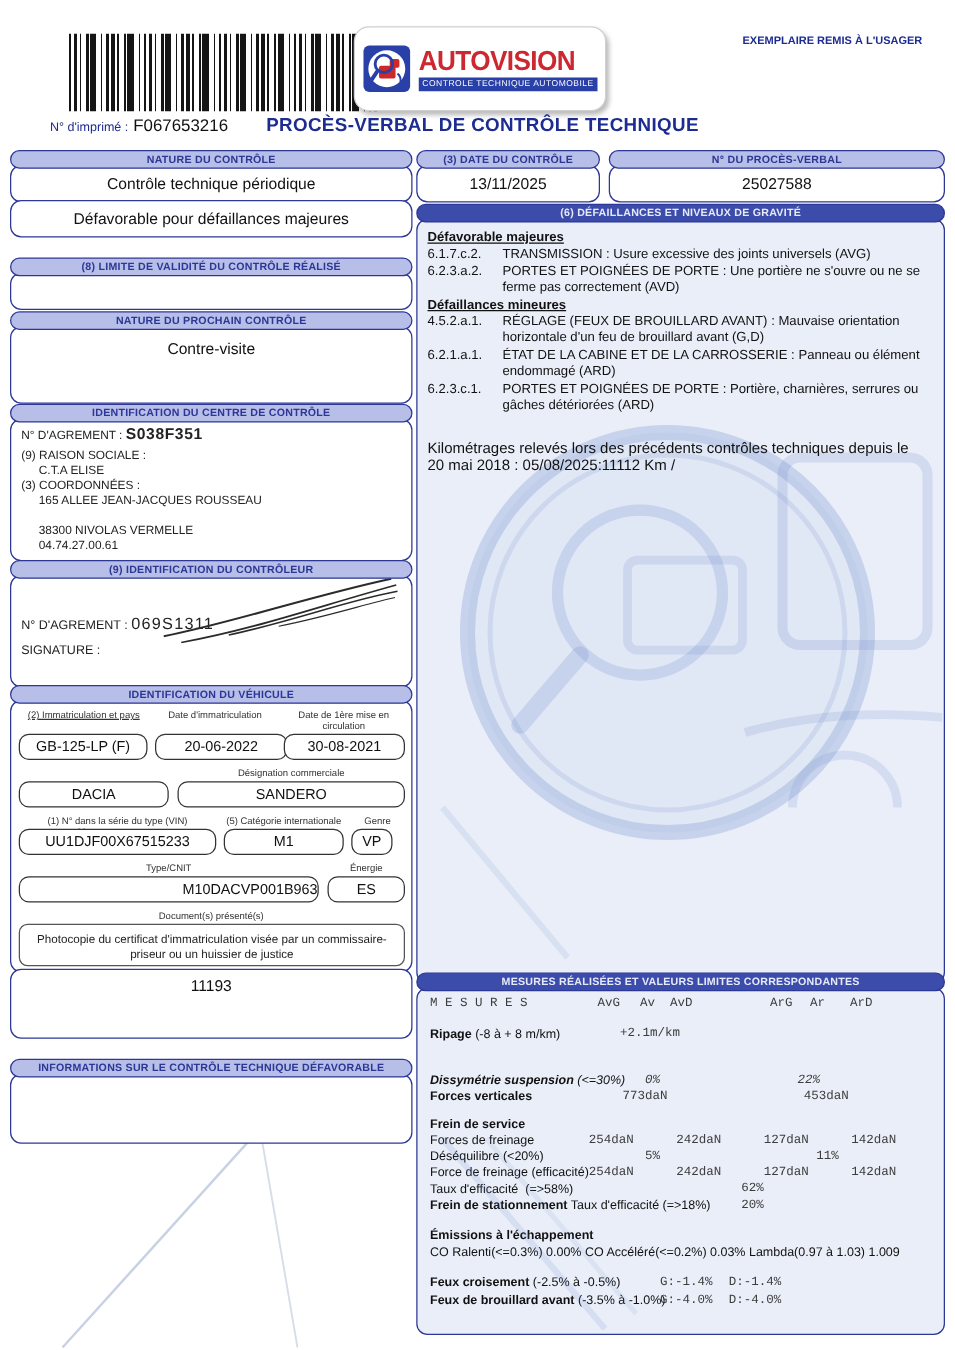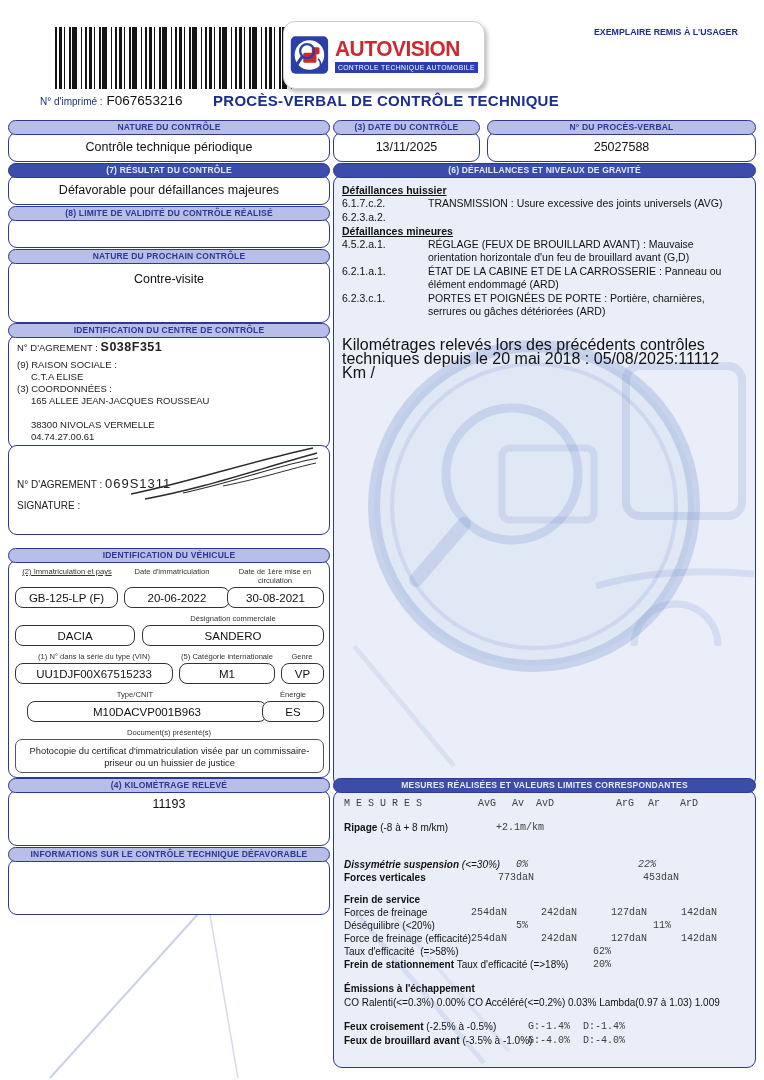--- a/index.html
+++ b/index.html
@@ -42,22 +42,22 @@
   .flabel{position:absolute;font-size:7.6px;color:#333;text-align:center;line-height:8.5px;}
   .fbox{position:absolute;border:1.5px solid #333;border-radius:8px;background:#fff;
     font-size:11.5px;color:#111;text-align:center;line-height:20px;height:21px;box-sizing:border-box;}
   .docbox{position:absolute;border:1px solid #555;border-radius:7px;background:#fff;font-size:9.3px;
     color:#222;text-align:center;padding:5px 4px;box-sizing:border-box;line-height:12px;}
   
   .dwrap{position:relative;z-index:2;padding:7px 10px 0 8px;}
   .dtitle{font-weight:bold;text-decoration:underline;font-size:10.5px;color:#111;margin:1px 0 1px;}
   .drow{display:flex;gap:5px;font-size:10.5px;line-height:13px;color:#111;margin-bottom:1px;}
   .dcode{width:55px;flex:none;}
-  .dtext{flex:1;margin-left:26px;}
-  .kmhist{margin-top:20px;font-size:16px;line-height:14px;color:#111;padding-right:8px;}
+  .dtext{flex:1;}
+  .kmhist{margin-top:20px;font-size:12px;line-height:14px;color:#111;padding-right:8px;}
   .wm{position:absolute;left:0;top:0;z-index:1;pointer-events:none;}
   
   .mrow{position:absolute;left:0;right:0;height:13px;}
   .mlab{position:absolute;left:10px;white-space:nowrap;font-size:10px;color:#111;}
   .mlab b{font-weight:bold;}
   .mv{position:absolute;font-family:"Liberation Mono",monospace;font-size:10px;color:#3d3d3d;white-space:nowrap;}
   .mch{position:absolute;font-family:"Liberation Mono",monospace;font-size:10px;color:#3d3d3d;}
   .fold{position:absolute;z-index:0;}
 </style>
 </head>
@@ -97,21 +97,20 @@
   </svg>
 
   <div class="sec" style="left:8px;top:120px;width:322px;">
     <div class="sec-head">NATURE DU CONTRÔLE</div>
     <div class="sec-body" style="height:30px;">
       <div class="center-val" style="padding-top:7px;">Contrôle technique périodique</div>
     </div>
   </div>
 
   <div class="sec" style="left:8px;top:163px;width:322px;">
-    <div class="sec-head dark">(7) RÉSULTAT DU CONTRÔLE</div>
     <div class="sec-body" style="height:30px;">
       <div class="center-val" style="padding-top:7px;">Défavorable pour défaillances majeures</div>
     </div>
   </div>
 
   <div class="sec" style="left:8px;top:206px;width:322px;">
     <div class="sec-head">(8) LIMITE DE VALIDITÉ DU CONTRÔLE RÉALISÉ</div>
     <div class="sec-body" style="height:30px;">
       <div class="center-val" style="padding-top:7px;margin-top:33px;">12/01/2026</div>
     </div>
@@ -134,20 +133,21 @@
       <div class="small-line" style="left:8px;top:23px;">(9) RAISON SOCIALE :</div>
       <div class="small-line" style="left:22px;top:35px;">C.T.A ELISE</div>
       <div class="small-line" style="left:8px;top:47px;">(3) COORDONNÉES :</div>
       <div class="small-line" style="left:22px;top:59px;">165 ALLEE JEAN-JACQUES ROUSSEAU</div>
       <div class="small-line" style="left:22px;top:83px;">38300 NIVOLAS VERMELLE</div>
       <div class="small-line" style="left:22px;top:95px;">04.74.27.00.61</div>
     </div>
   </div>
 
   <div class="sec" style="left:8px;top:448px;width:322px;">
+    <div class="sec-head">(9) IDENTIFICATION DU CONTRÔLEUR</div>
     <div class="sec-body" style="height:90px;">
       <div class="small-line" style="left:8px;top:30px;font-size:10px;">
         <span>N° D'AGREMENT :</span>
         <span class="agr-val" style="font-weight:normal;font-size:13px;letter-spacing:1px;">069S1311</span>
       </div>
       <div class="small-line" style="left:8px;top:54px;font-size:10px;">SIGNATURE :</div>
       <svg class="sig-svg" width="200" height="64" viewBox="0 0 200 64">
         <path d="M8 52 C 60 42, 125 20, 190 6" stroke="#2b2b2b" fill="none" stroke-width="1.6"></path>
         <path d="M22 57 C 82 46, 132 28, 194 11" stroke="#2b2b2b" fill="none" stroke-width="1.4"></path>
         <path d="M60 51 C 112 40, 152 24, 195 16" stroke="#2b2b2b" fill="none" stroke-width="1.2"></path>
@@ -170,34 +170,33 @@
       <div class="flabel" style="left:6px;top:54px;width:120px;margin-top:47px;">Marque</div>
       <div class="flabel" style="left:133px;top:54px;width:182px;">Désignation commerciale</div>
       <div class="fbox" style="left:6px;top:64px;width:120px;">DACIA</div>
       <div class="fbox" style="left:133px;top:64px;width:182px;">SANDERO</div>
 
       <div class="flabel" style="left:6px;top:92px;width:158px;">(1) N° dans la série du type (VIN)</div>
       <div class="flabel" style="left:168px;top:92px;width:100px;">(5) Catégorie internationale</div>
       <div class="flabel" style="left:272px;top:92px;width:42px;">Genre</div>
       <div class="fbox" style="left:6px;top:102px;width:158px;">UU1DJF00X67515233</div>
       <div class="fbox" style="left:170px;top:102px;width:96px;">M1</div>
-      <div class="fbox" style="left:272px;top:102px;width:43px;text-align:center;">VP</div>
+      <div class="fbox" style="left:272px;top:102px;width:33px;text-align:center;">VP</div>
 
       <div class="flabel" style="left:6px;top:130px;width:240px;">Type/CNIT</div>
       <div class="flabel" style="left:253px;top:130px;width:62px;">Énergie</div>
-      <div class="fbox" style="left:18px;top:140px;width:240px;">M10DACVP001B963</div>
+      <div class="fbox" style="left:6px;top:140px;width:240px;text-align:right;">M10DACVP001B963</div>
       <div class="fbox" style="left:253px;top:140px;width:62px;">ES</div>
 
       <div class="flabel" style="left:6px;top:168px;width:308px;">Document(s) présenté(s)</div>
       <div class="docbox" style="left:6px;top:178px;width:309px;height:34px;">Photocopie du certificat d'immatriculation visée par un commissaire-priseur ou un huissier de justice</div>
     </div>
   </div>
 
   <div class="sec" style="left:8px;top:778px;width:322px;">
-    <div class="sec-head">(4) KILOMÉTRAGE RELEVÉ</div>
     <div class="sec-body" style="height:56px;">
       <div class="center-val" style="padding-top:6px;">11193</div>
     </div>
   </div>
 
   <div class="sec" style="left:8px;top:847px;width:322px;">
     <div class="sec-head">INFORMATIONS SUR LE CONTRÔLE TECHNIQUE DÉFAVORABLE</div>
     <div class="sec-body" style="height:56px;"></div>
   </div>
 
@@ -223,27 +222,28 @@
         <circle cx="200" cy="330" r="142" fill="none" stroke="rgba(100,130,200,0.15)" stroke-width="4"></circle>
         <circle cx="178" cy="298" r="66" fill="none" stroke="rgba(100,130,200,0.20)" stroke-width="9"></circle>
         <line x1="130" y1="348" x2="82" y2="404" stroke="rgba(100,130,200,0.20)" stroke-width="14" stroke-linecap="round"></line>
         <rect x="168" y="272" width="92" height="72" rx="8" fill="none" stroke="rgba(100,130,200,0.16)" stroke-width="7"></rect>
         <rect x="292" y="190" width="116" height="150" rx="14" fill="none" stroke="rgba(100,130,200,0.18)" stroke-width="8"></rect>
         <path d="M262 410 q 70 -20 158 -12" fill="none" stroke="rgba(100,130,200,0.16)" stroke-width="7"></path>
         <path d="M300 470 a 42 42 0 0 1 84 0" fill="none" stroke="rgba(100,130,200,0.16)" stroke-width="7"></path>
         <line x1="20" y1="470" x2="120" y2="590" stroke="rgba(100,130,200,0.12)" stroke-width="5"></line>
       </svg>
       <div class="dwrap">
-        <div class="dtitle">Défaillances huissier</div>
+        <div class="dtitle">Défavorable majeures</div>
         <div class="drow">
           <span class="dcode">6.1.7.c.2.</span>
           <span class="dtext">TRANSMISSION : Usure excessive des joints universels (AVG)</span>
         </div>
         <div class="drow">
           <span class="dcode">6.2.3.a.2.</span>
+          <span class="dtext">PORTES ET POIGNÉES DE PORTE : Une portière ne s'ouvre ou ne se ferme pas correctement (AVD)</span>
         </div>
         <div class="dtitle">Défaillances mineures</div>
         <div class="drow">
           <span class="dcode">4.5.2.a.1.</span>
           <span class="dtext">RÉGLAGE (FEUX DE BROUILLARD AVANT) : Mauvaise orientation horizontale d'un feu de brouillard avant (G,D)</span>
         </div>
         <div class="drow">
           <span class="dcode">6.2.1.a.1.</span>
           <span class="dtext">ÉTAT DE LA CABINE ET DE LA CARROSSERIE : Panneau ou élément endommagé (ARD)</span>
         </div>

